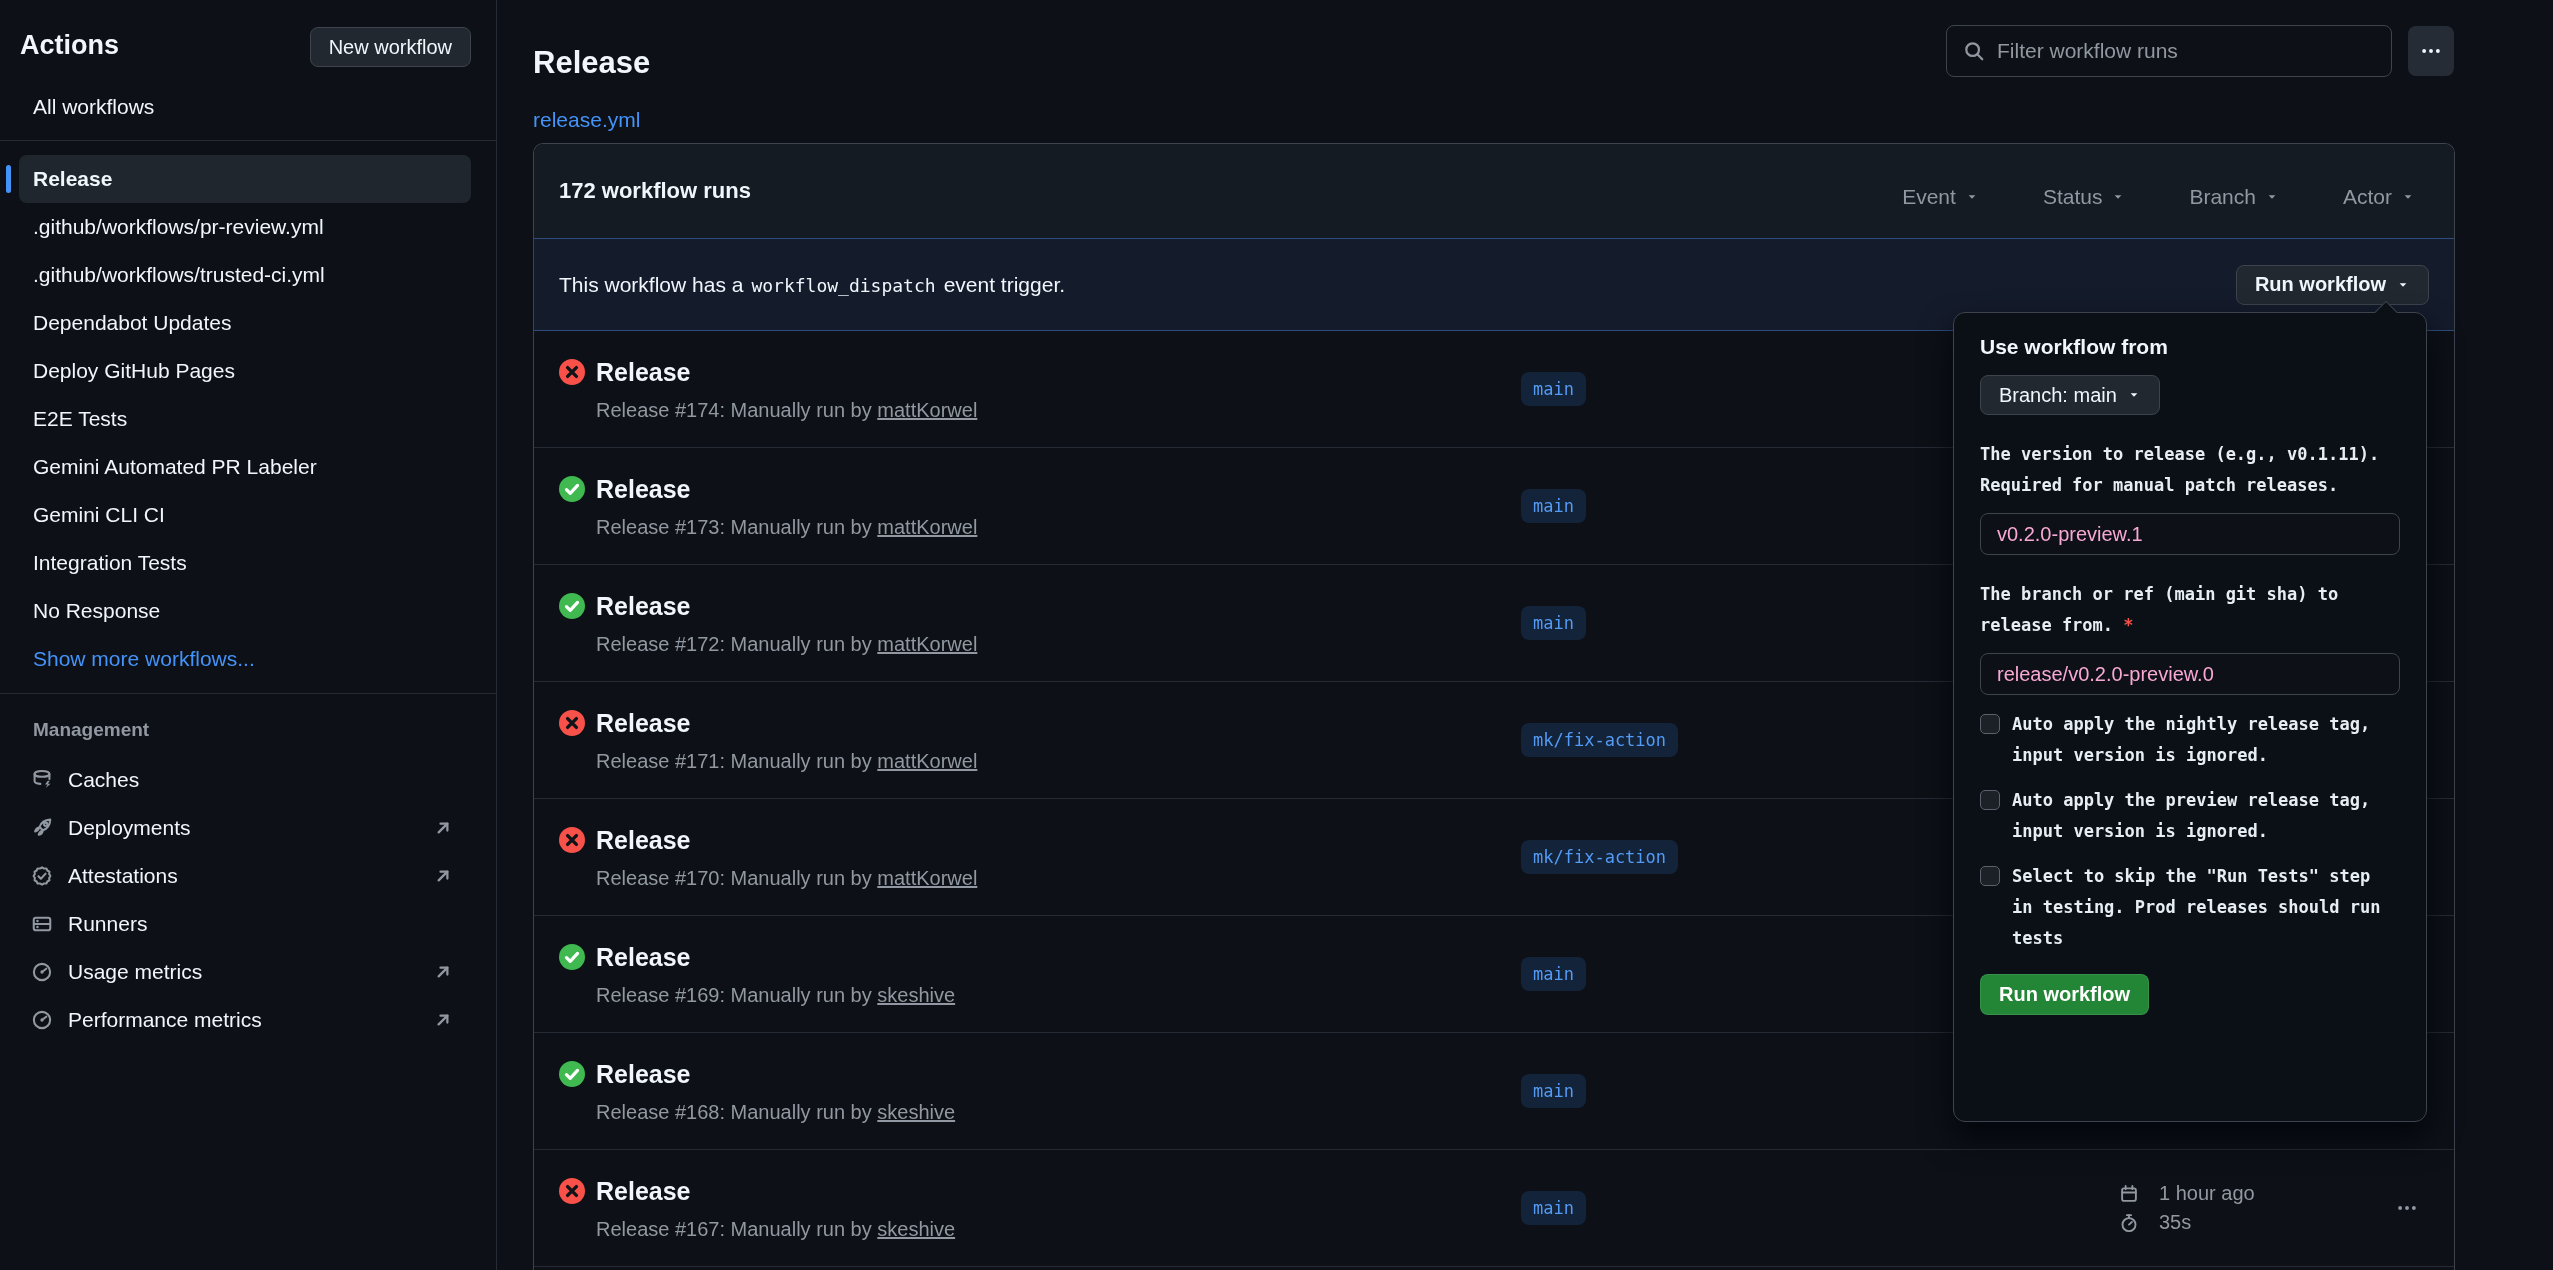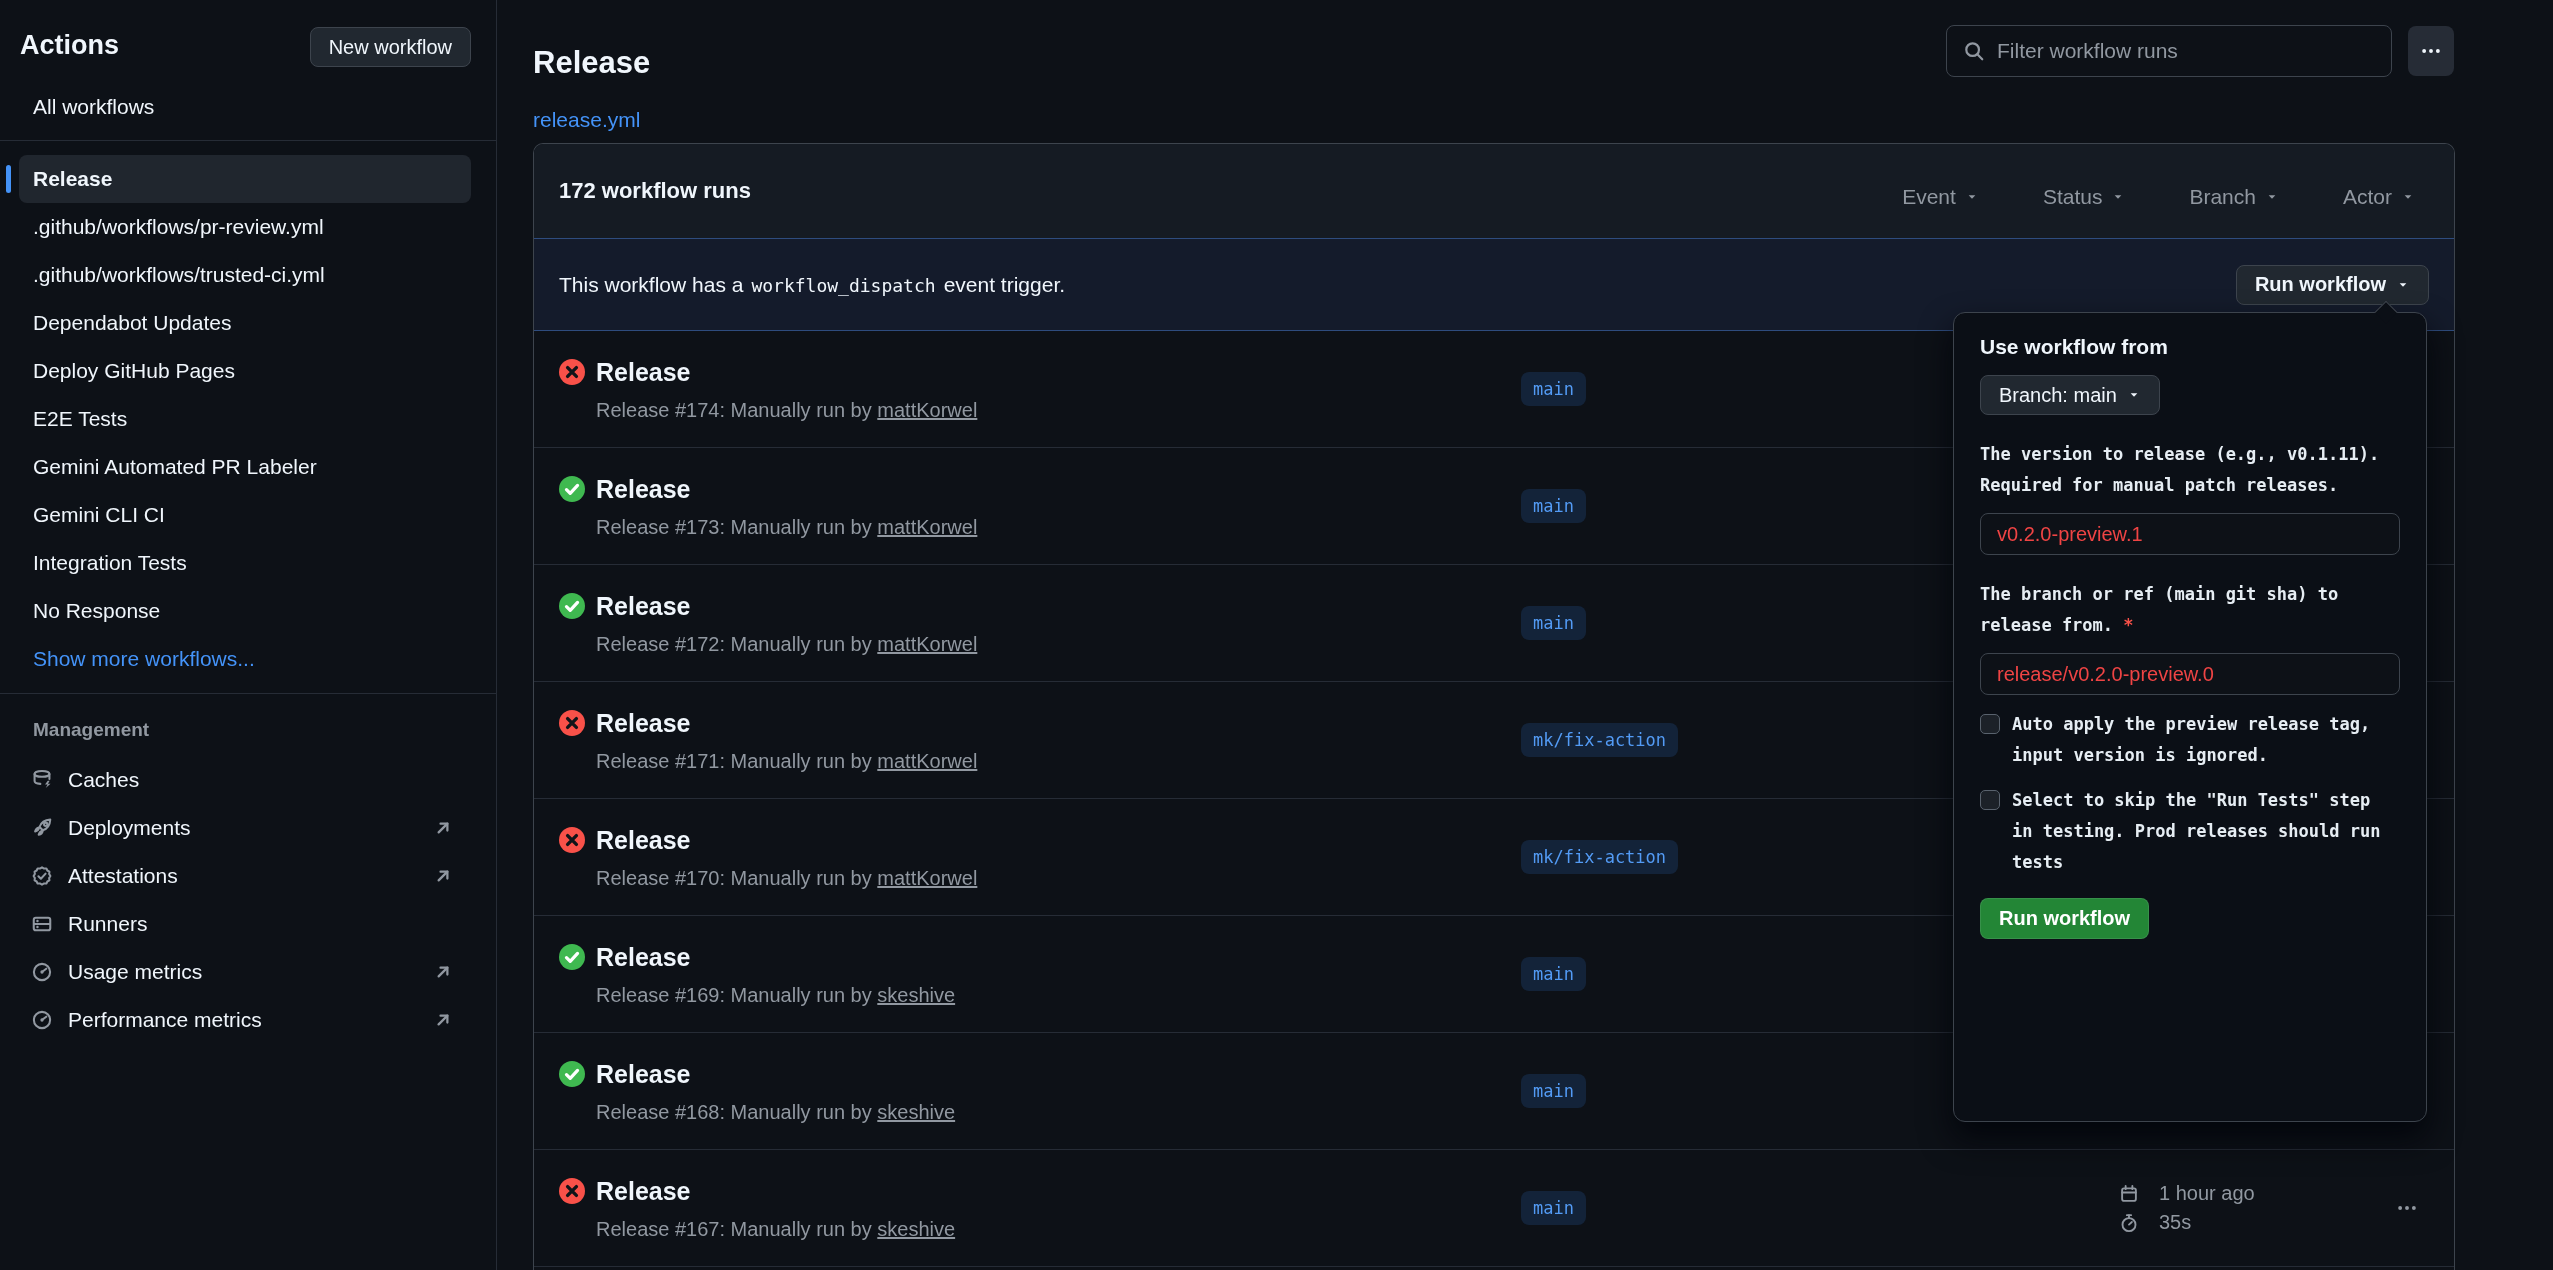--- a/index.html
+++ b/index.html
@@ -122,21 +122,21 @@
   .po-title { font-size:21px; font-weight:bold; }
   .branch-select { margin-top:16px; }
   .po-help {
     font-family:"DejaVu Sans Mono",monospace; font-size:17px; font-weight:bold;
     line-height:31px; color:#e6edf3; margin-top:24px;
   }
   .req { color:#f85149; }
   .po-input {
     display:block; width:100%; height:42px; margin-top:12px;
     background:#0d1117; border:1px solid #3d444d; border-radius:8px;
-    color:#ef4444; font-size:20px; padding:0 16px; font-family:"Liberation Sans",sans-serif;
+    color:#f9a8d4; font-size:20px; padding:0 16px; font-family:"Liberation Sans",sans-serif;
     outline:none;
   }
   .po-check { display:flex; gap:12px; margin-top:14px; cursor:pointer; }
   .cb {
     flex:0 0 auto; width:20px; height:20px; margin-top:5px;
     border:1.5px solid #59626d; border-radius:5px; background:#1c2128;
   }
   .cb-label {
     font-family:"DejaVu Sans Mono",monospace; font-size:17px; font-weight:bold;
     line-height:31px; color:#e6edf3; max-width:370px;
@@ -538,20 +538,24 @@
         <path d="M4.2 6l3.8 4 3.8-4z"></path>
       </svg>
   </button>
   <p class="po-help">The version to release (e.g., v0.1.11). Required for manual patch releases.</p>
   <input class="po-input" value="v0.2.0-preview.1" style="">
   <p class="po-help"><span>The branch or ref (main git sha) to release from.</span> <span class="req">*</span></p>
   <input class="po-input" value="release/v0.2.0-preview.0" style="">
   <div>
 
 
+      <label class="po-check">
+        <span class="cb"></span>
+        <span class="cb-label">Auto apply the nightly release tag, input version is ignored.</span>
+      </label>
 
       <label class="po-check">
         <span class="cb"></span>
         <span class="cb-label">Auto apply the preview release tag, input version is ignored.</span>
       </label>
 
       <label class="po-check">
         <span class="cb"></span>
         <span class="cb-label">Select to skip the "Run Tests" step in testing. Prod releases should run tests</span>
       </label>

